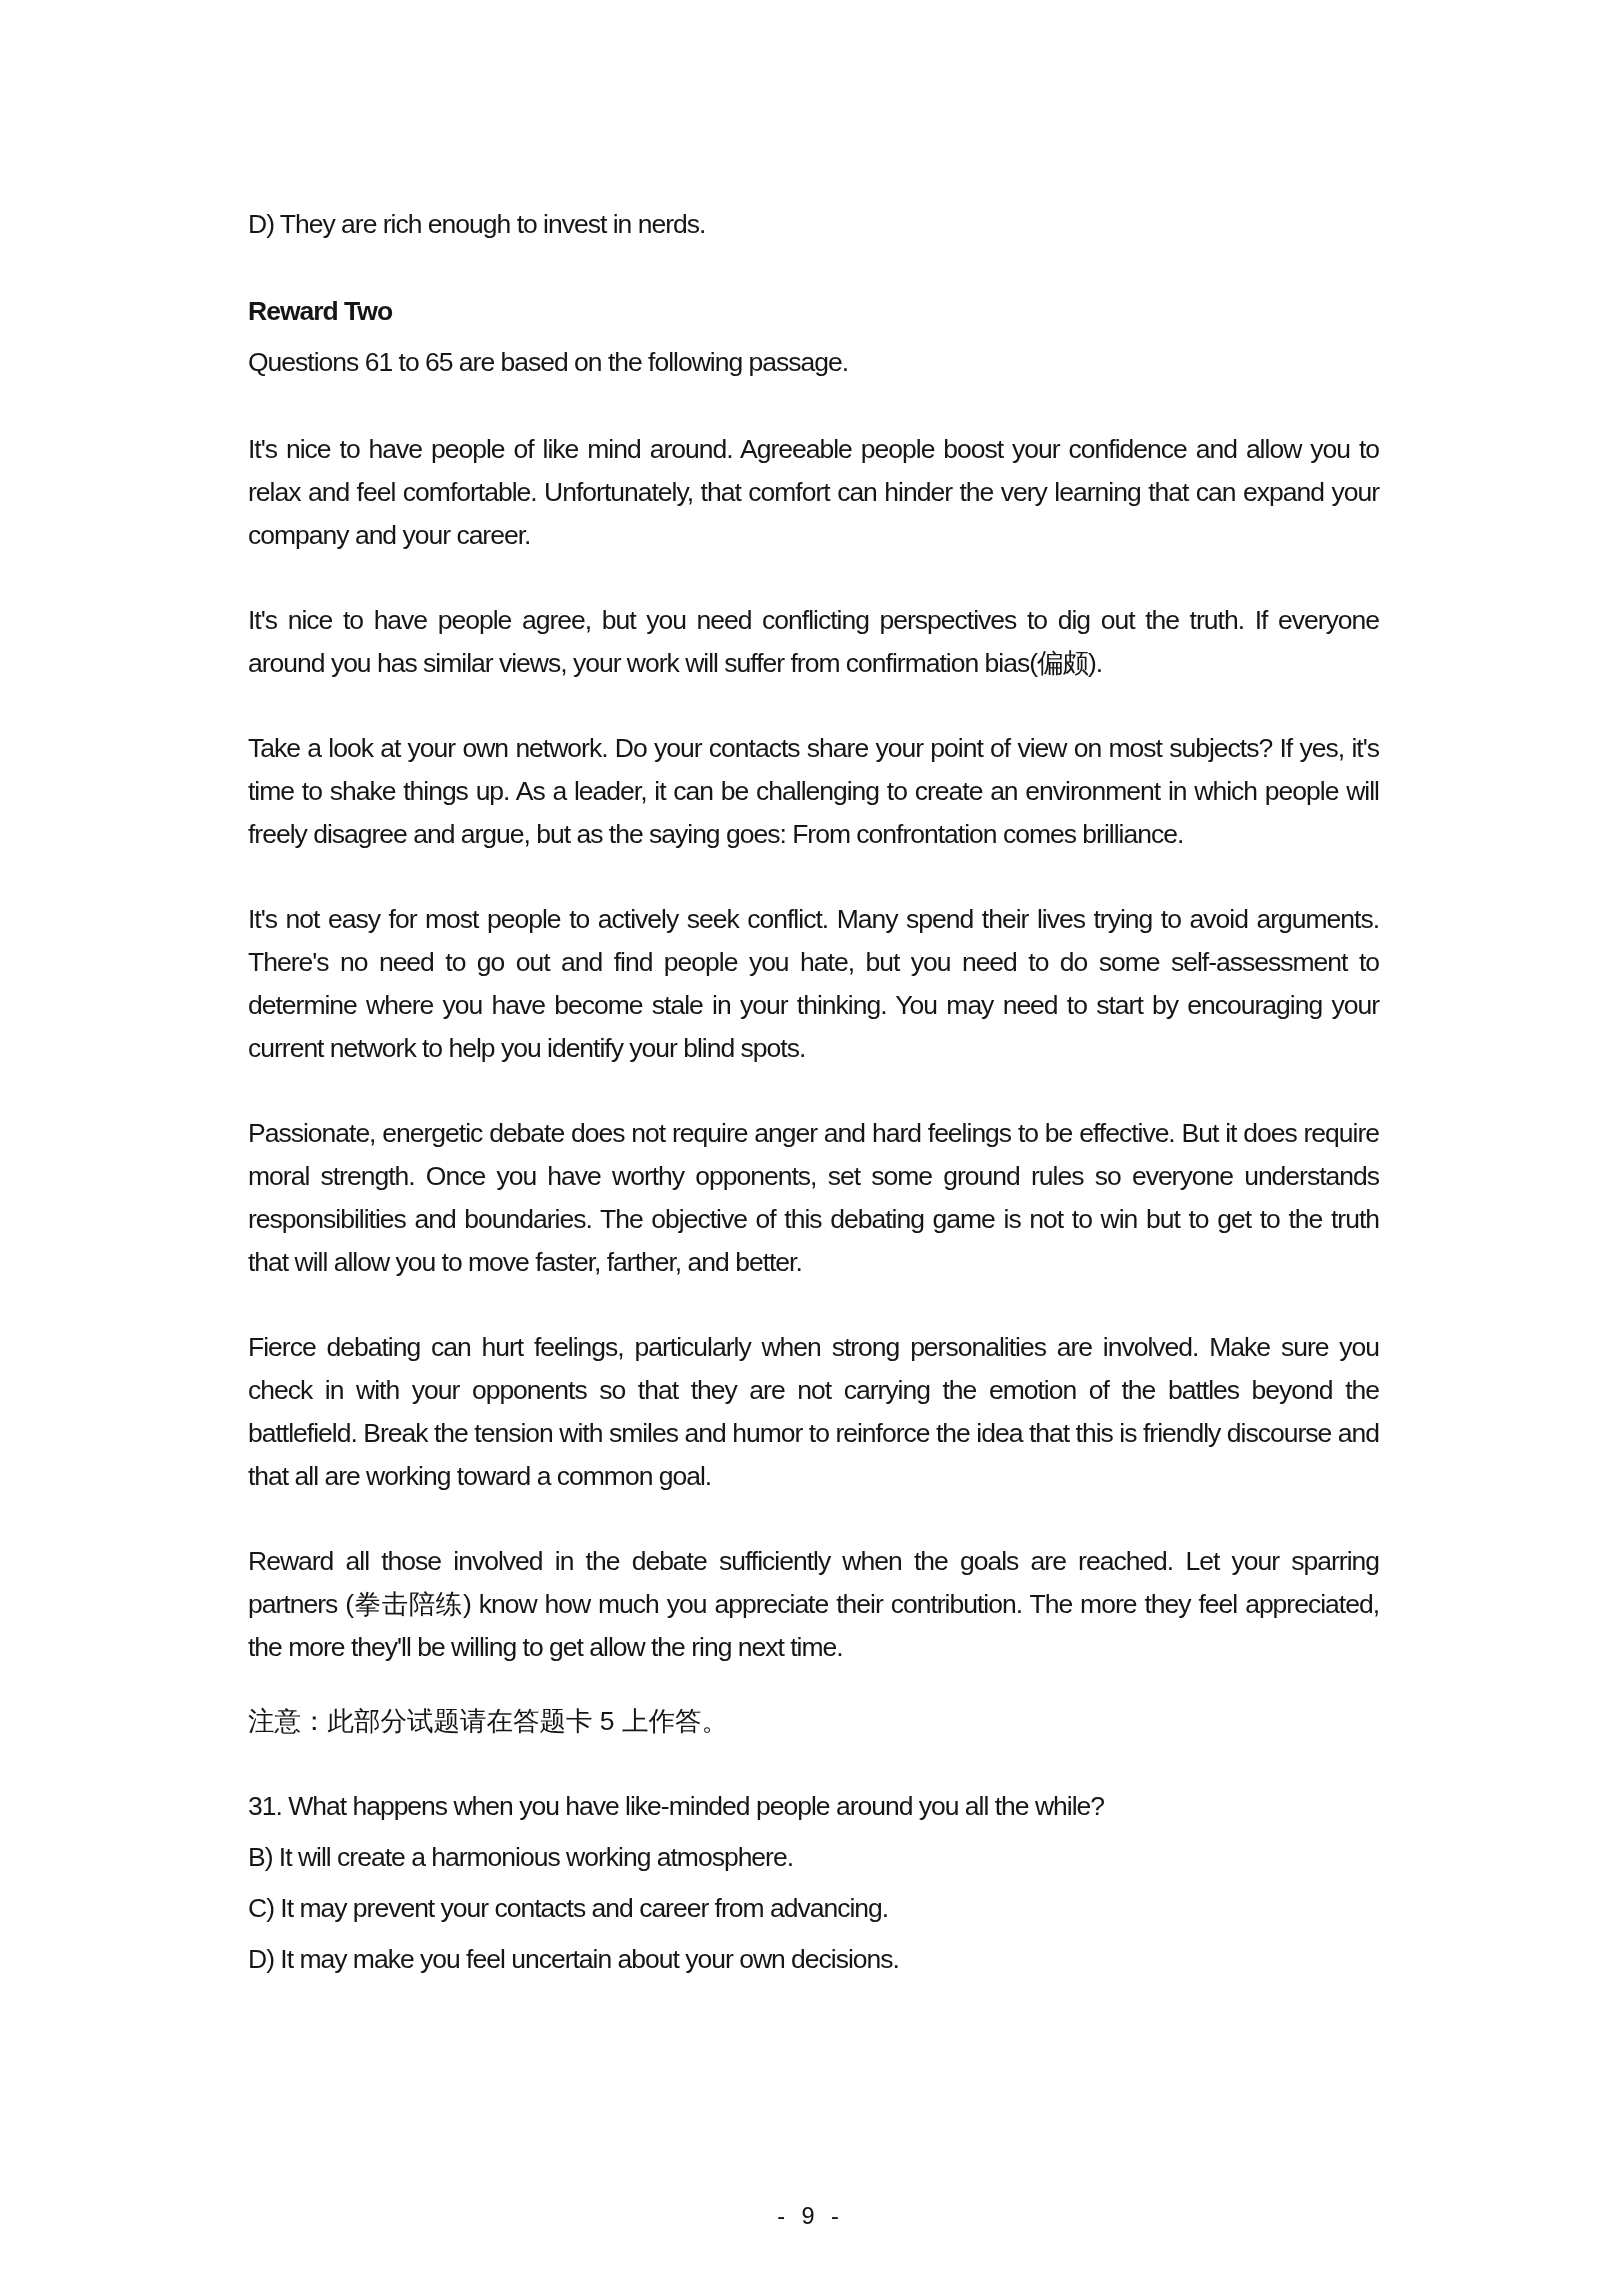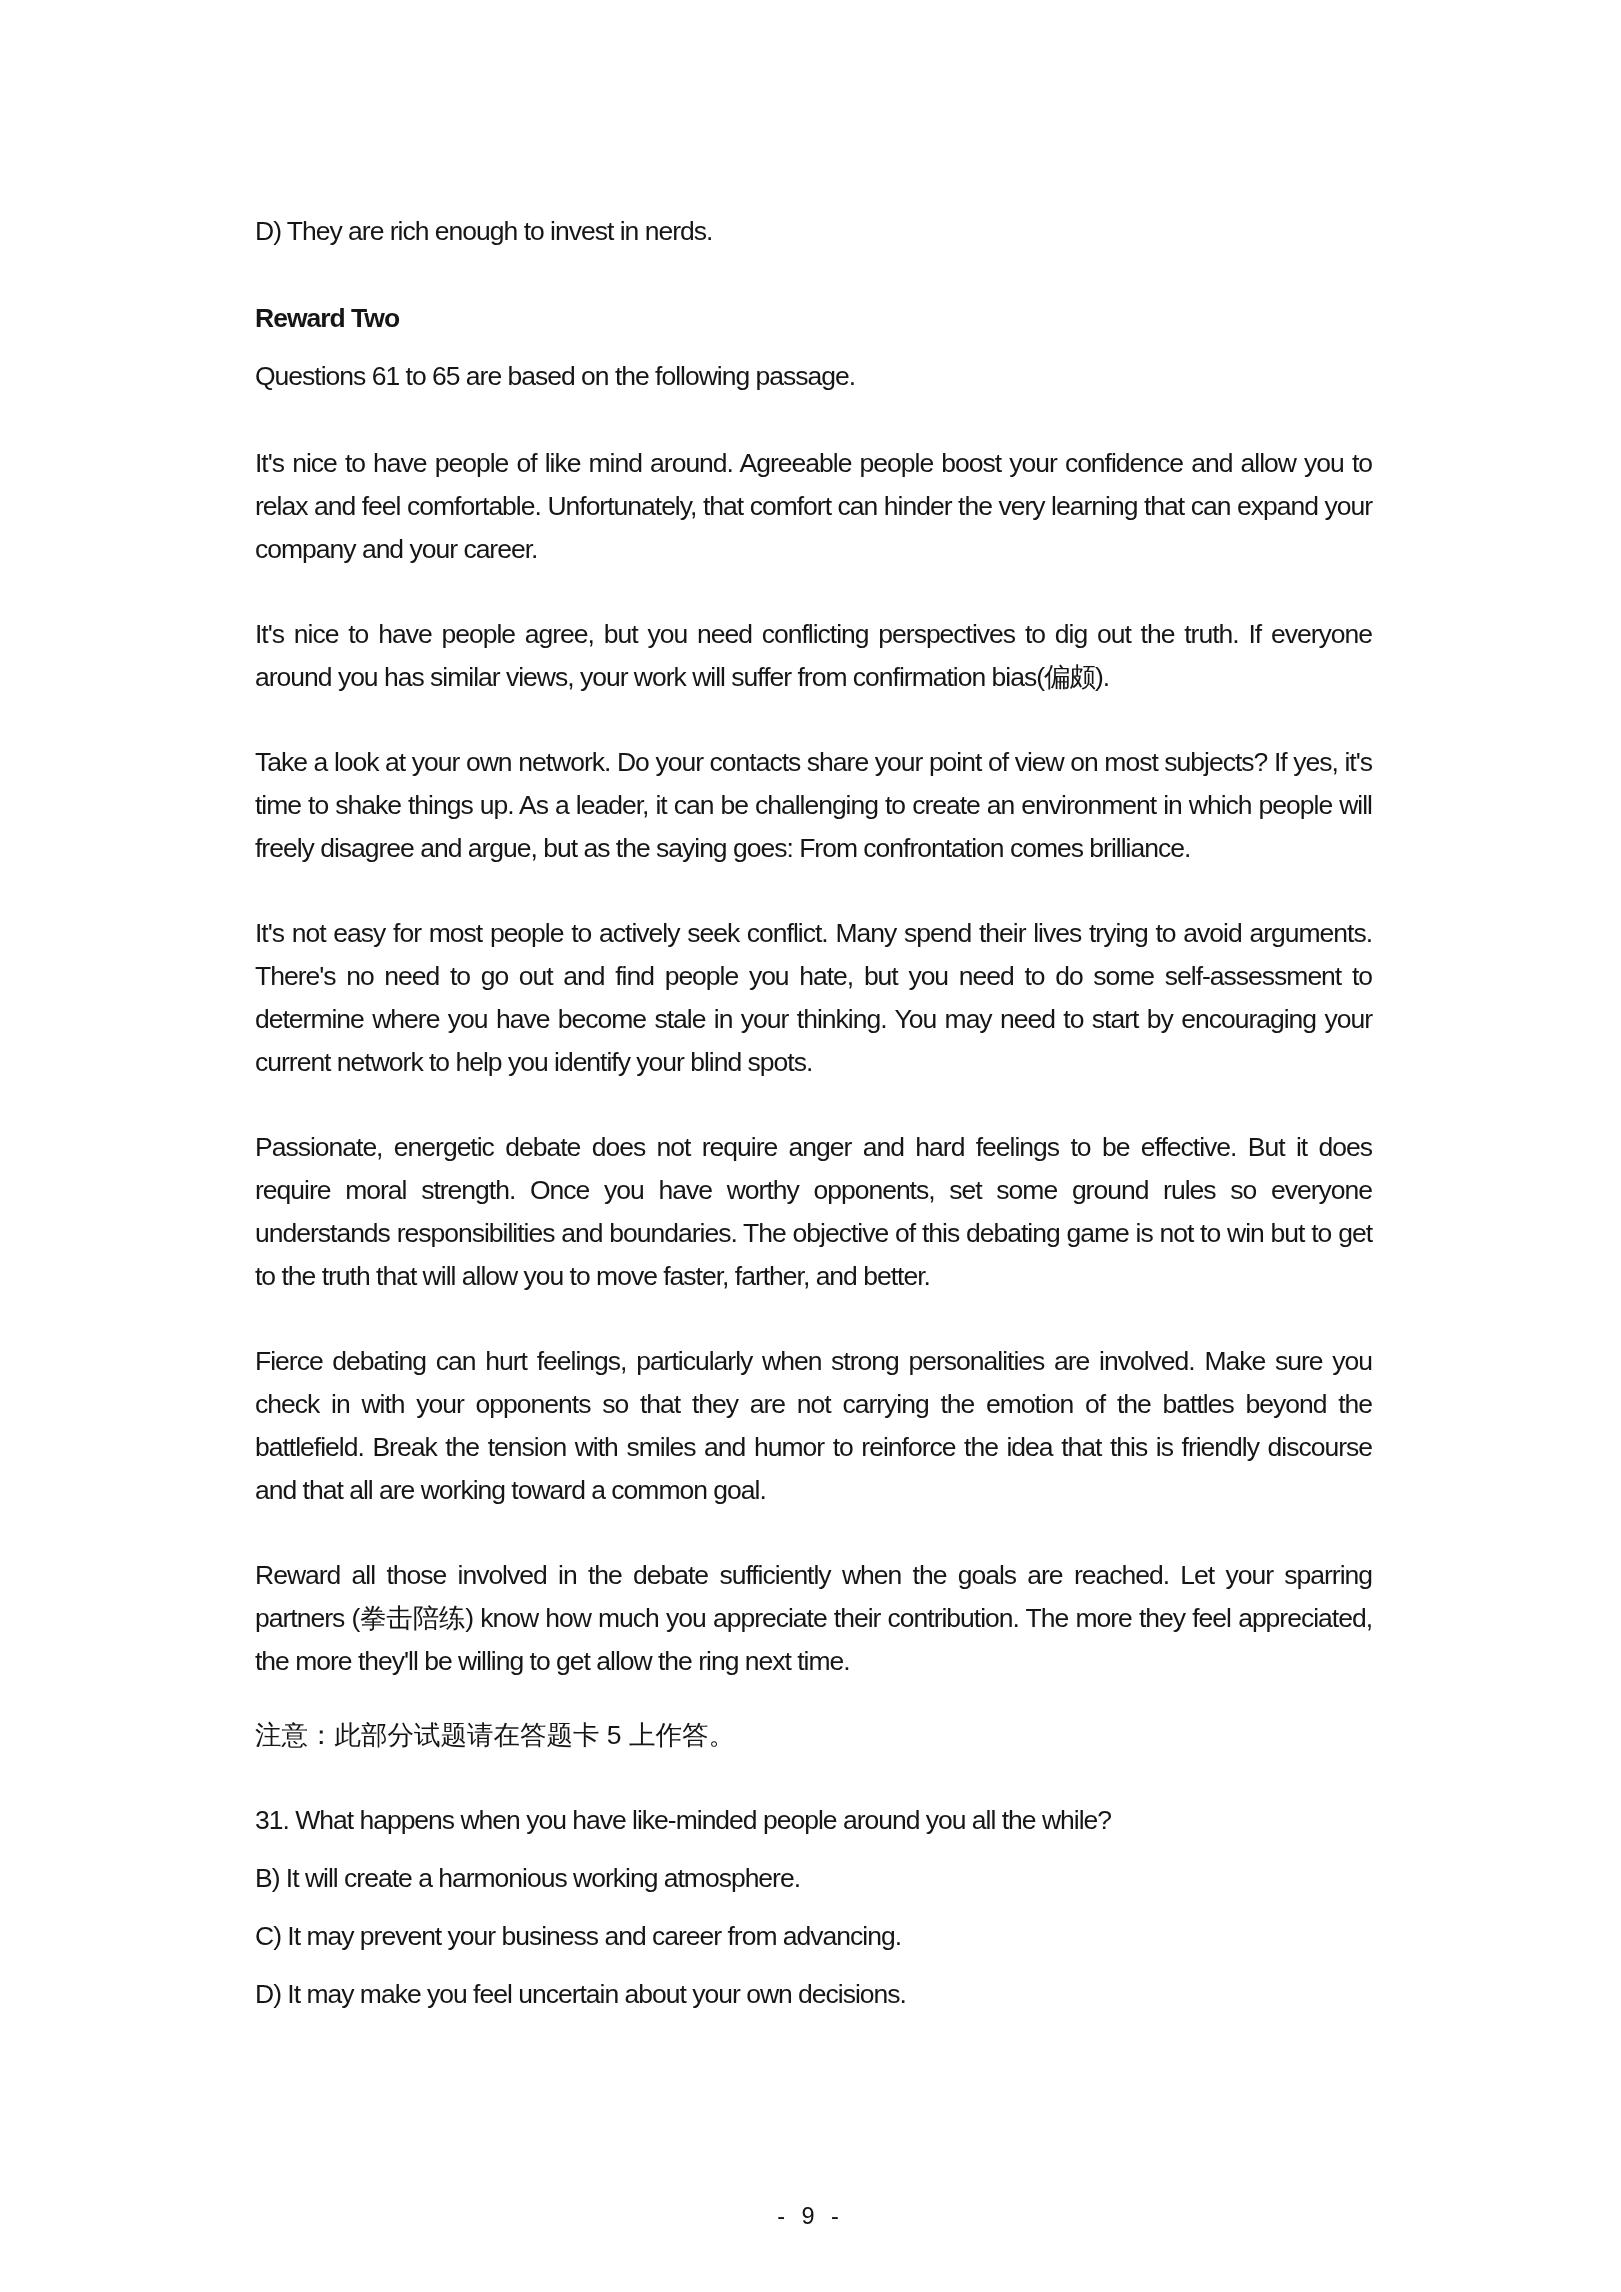--- a/index.html
+++ b/index.html
@@ -23,21 +23,21 @@
   .content {
     position: absolute;
     left: 240px;
     top: 195px;
     width: 1147px;
     font-size: 26.5px;
     line-height: 43px;
     letter-spacing: -1px;
   }
   .block {
-    margin: 15px;
+    margin: 8px;
   }
   .gap-lg { margin-top: 44px; }   
   .gap-para { margin-top: 42px; } 
   .gap-note { margin-top: 31px; }
   .heading {
     font-weight: bold;
   }
   .para {
     text-align: justify;
     text-justify: inter-word;
@@ -86,21 +86,21 @@
 
     <p class="block para gap-para">Reward all those involved in the debate sufficiently when the goals are reached. Let your sparring partners (拳击陪练) know how much you appreciate their contribution. The more they feel appreciated, the more they'll be willing to get allow the ring next time.</p>
 
     <div class="block note-line gap-note">注意：此部分试题请在答题卡 5 上作答。</div>
 
     <div class="block gap-para">31. What happens when you have like-minded people around you all the while?</div>
 
 
     <div class="block option-line">B) It will create a harmonious working atmosphere.</div>
 
-    <div class="block option-line">C) It may prevent your business and career from advancing.</div>
+    <div class="block option-line">C) It may prevent your contacts and career from advancing.</div>
 
     <div class="block option-line">D) It may make you feel uncertain about your own decisions.</div>
 
   </div>
 
   <div class="footer">- 9 -</div>
 
 </div>
 
 

